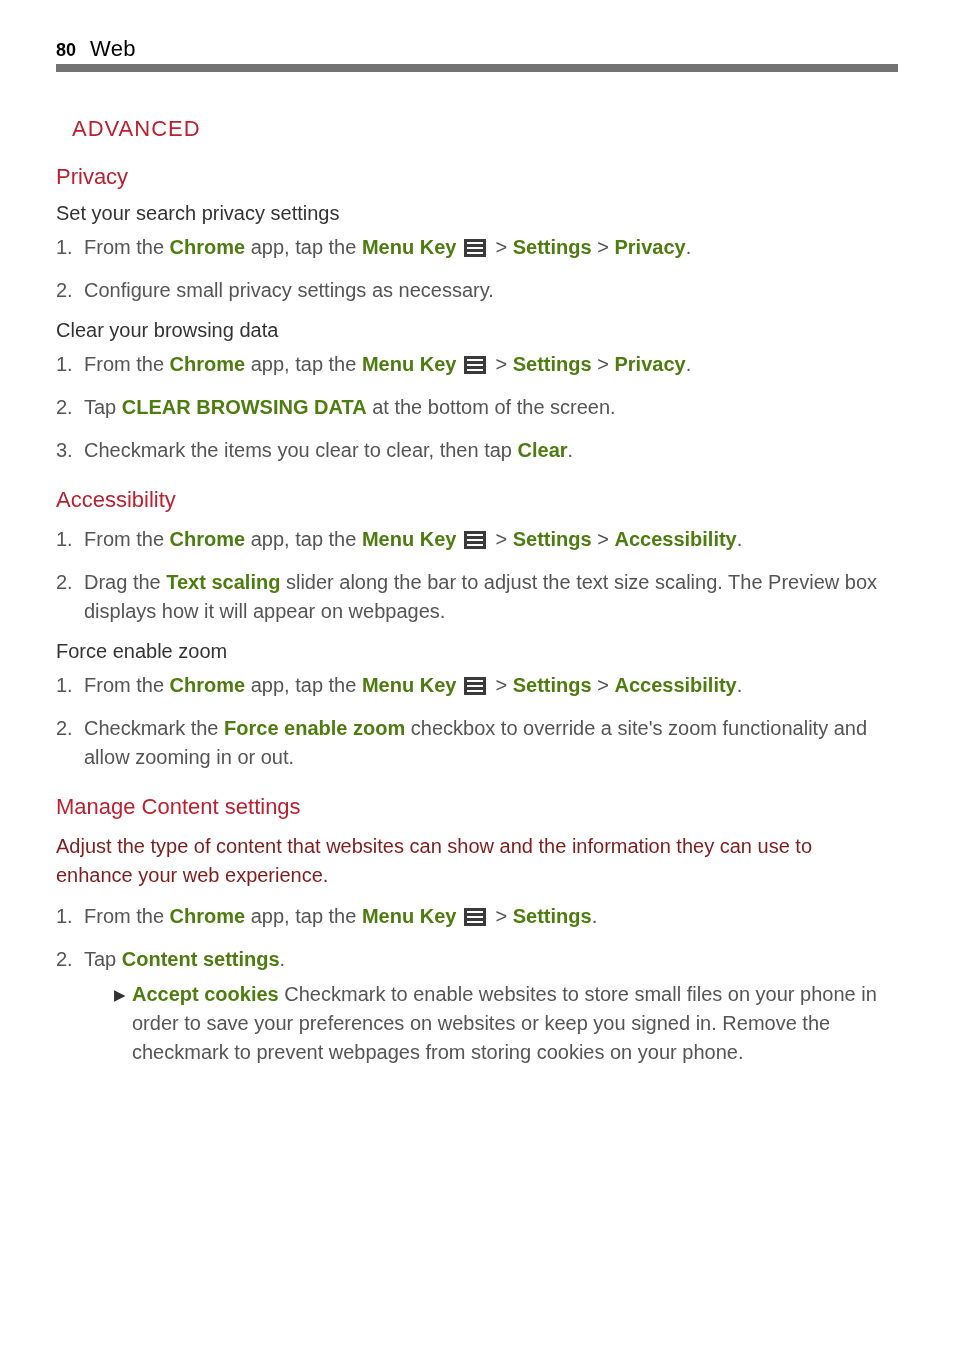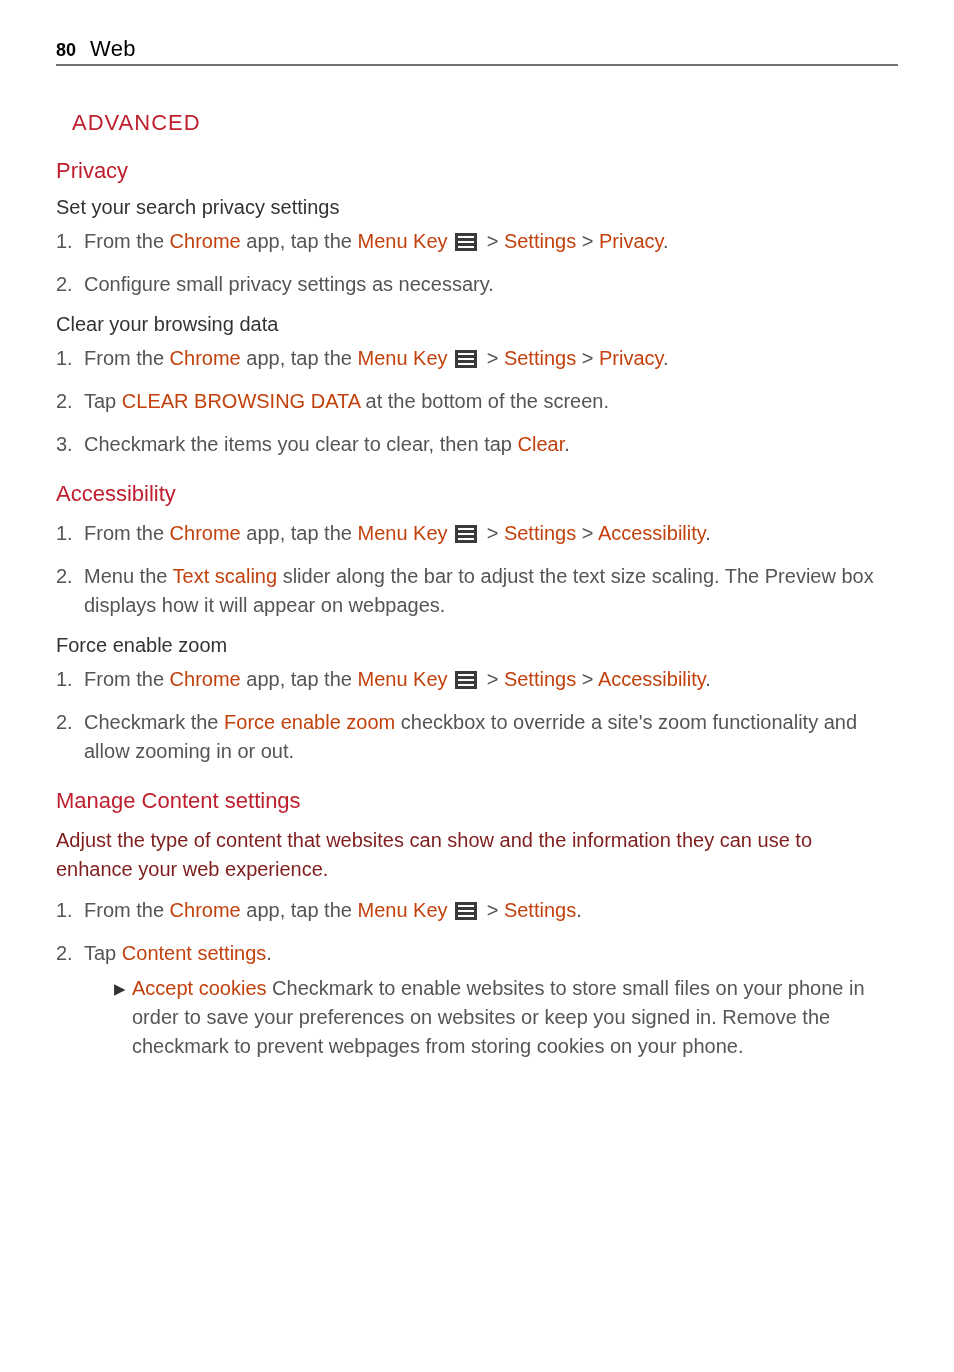--- a/index.html
+++ b/index.html
@@ -11,21 +11,21 @@
     width: 954px;
   }
   .page {
     padding: 36px 56px 40px 56px;
     box-sizing: border-box;
     width: 954px;
   }
   .header-row {
     display: flex;
     align-items: baseline;
-    border-bottom: 2px solid #737373;
+    border-bottom: 8px solid #737373;
     padding-bottom: 2px;
     margin-bottom: 44px;
   }
   .page-number {
     font-size: 18px;
     font-weight: 600;
     color: #000;
     margin-right: 14px;
   }
   .header-title {
@@ -65,21 +65,21 @@
     margin: 6px 0 14px 0;
     display: flex;
   }
   ol.steps > li > .num {
     flex: 0 0 28px;
     color: #555;
   }
   ol.steps > li > .body {
     flex: 1;
   }
-  .bold { color: #c2410c; font-weight: 400; }
+  .bold { color: #4d7c0f; font-weight: 700; }
   .para {
     font-size: 20px;
     line-height: 1.45;
     color: #7f1d1d;
     margin: 6px 16px 12px 0;
   }
   .menu-icon {
     display: inline-block;
     vertical-align: -3px;
     width: 22px;
@@ -175,21 +175,21 @@
     <li>
       <span class="num">1.</span>
       <span class="body">
         <span>From the </span><span class="bold">Chrome</span><span> app, tap the </span><span class="bold">Menu Key</span>
         <span class="menu-icon"></span><span> &gt; </span><span class="bold">Settings</span><span> &gt; </span><span class="bold">Accessibility</span><span>.</span>
       </span>
     </li>
     <li>
       <span class="num">2.</span>
       <span class="body">
-        <span>Menu the </span><span class="bold">Text scaling</span><span> slider along the bar to adjust the text size scaling. The Preview box displays how it will appear on webpages.</span>
+        <span>Drag the </span><span class="bold">Text scaling</span><span> slider along the bar to adjust the text size scaling. The Preview box displays how it will appear on webpages.</span>
       </span>
     </li>
   </ol>
 
   <div class="sub-title">Force enable zoom</div>
   <ol class="steps">
     <li>
       <span class="num">1.</span>
       <span class="body">
         <span>From the </span><span class="bold">Chrome</span><span> app, tap the </span><span class="bold">Menu Key</span>

